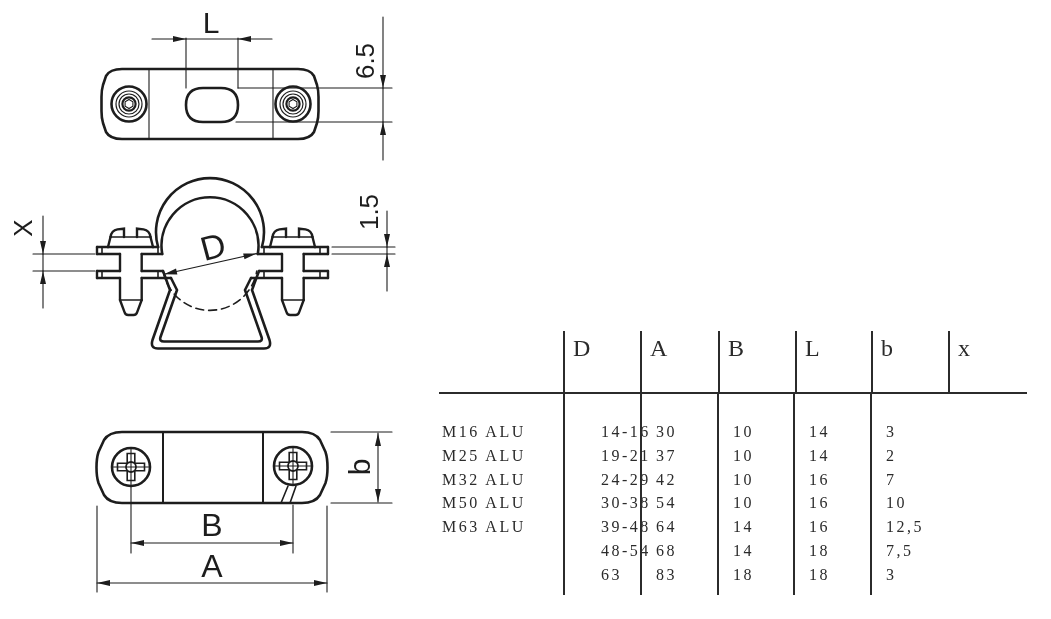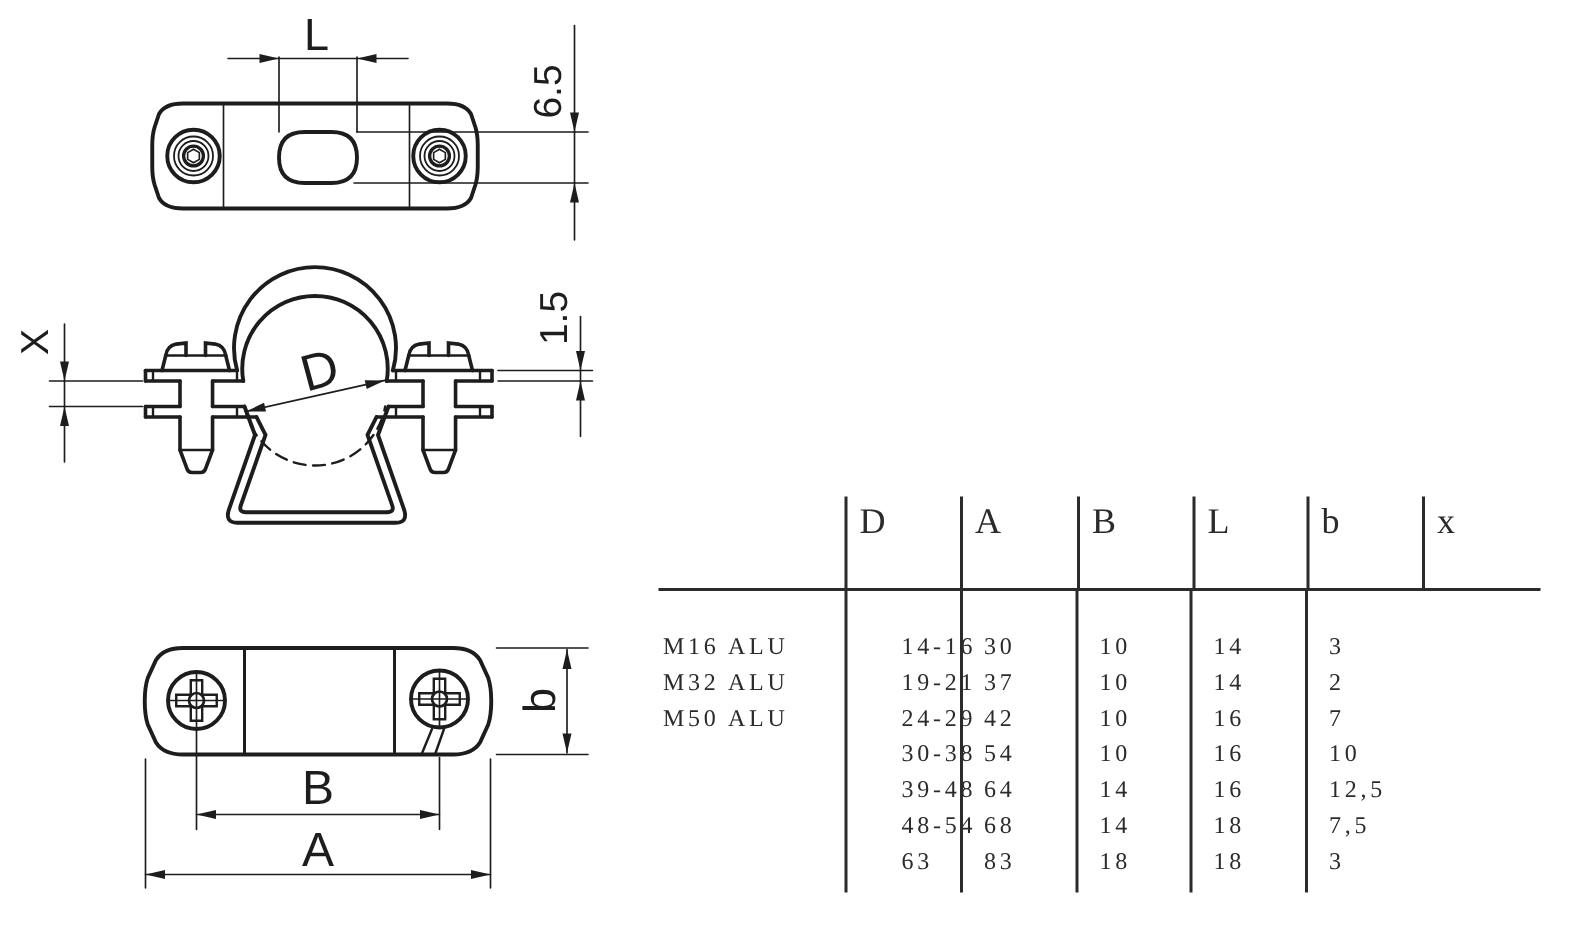--- a/index.html
+++ b/index.html
@@ -247,22 +247,24 @@
       <div class="hcell col-b w-a">A</div>
       <div class="hcell col-b w-bb">B</div>
       <div class="hcell col-b w-l">L</div>
       <div class="hcell col-b w-b2">b</div>
       <div class="hcell col-b w-x">x</div>
     </div>
     <div class="hrule"></div>
     <div class="tbody">
       <div class="bcol lblcol w-lbl">
         <div class="cell">M16 ALU</div>
+        <div class="cell">M25 ALU</div>
         <div class="cell">M32 ALU</div>
         <div class="cell">M50 ALU</div>
+        <div class="cell">M63 ALU</div>
       </div>
       <div class="bcol col-b dcol w-d">
         <div class="cell">14-16</div>
         <div class="cell">19-21</div>
         <div class="cell">24-29</div>
         <div class="cell">30-38</div>
         <div class="cell">39-48</div>
         <div class="cell">48-54</div>
         <div class="cell">63</div>
       </div>

